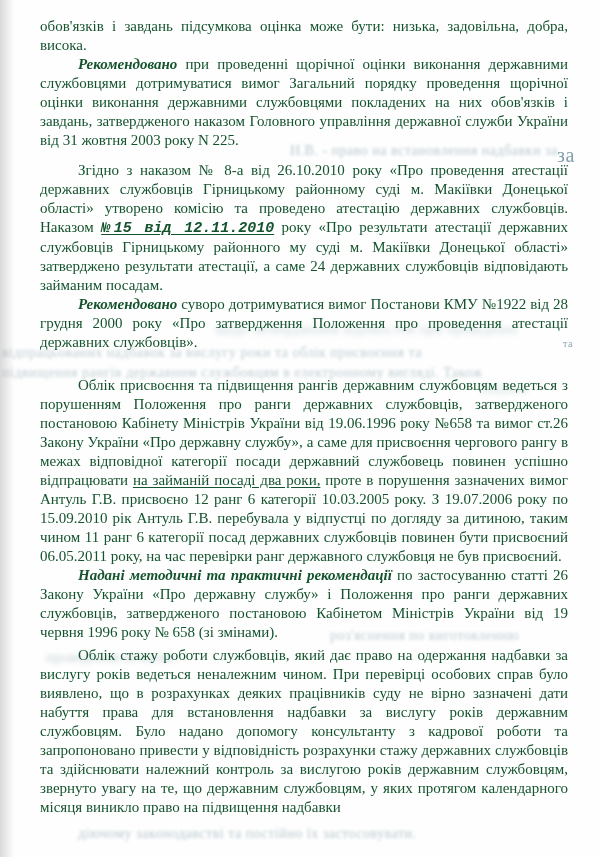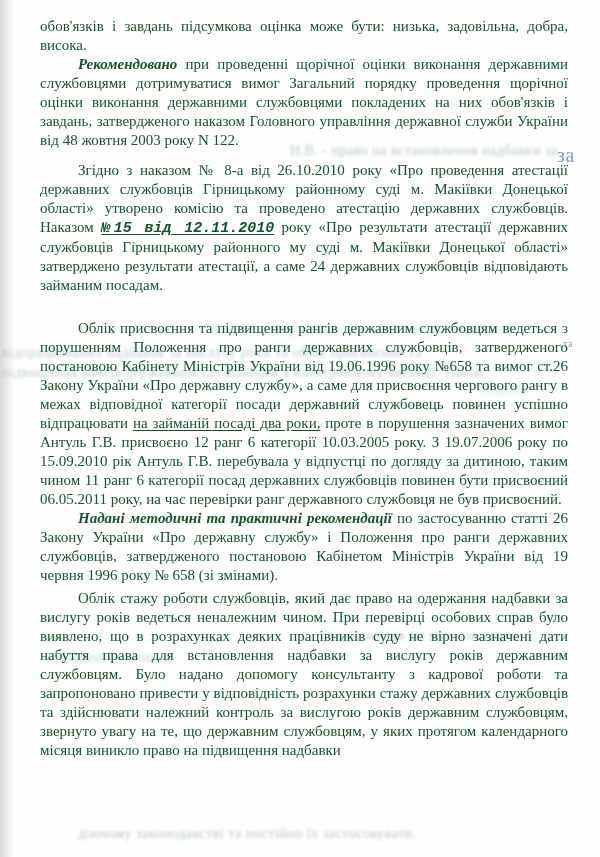--- a/index.html
+++ b/index.html
@@ -85,19 +85,20 @@
       <div class="bleed" style="left: 2px; top: 345px; font-size: 14px; filter: blur(1.8px); opacity: 0.5;">відпрацьованих надбавок за вислугу роки та облік присвоєння та</div>
       <div class="bleed bleed-dark" style="left: 563px; top: 338px; font-size: 10px; filter: blur(0.7px); opacity: 0.7; font-family: Liberation Serif, serif;">та</div>
       <div class="bleed" style="left: 2px; top: 365px; font-size: 14px; filter: blur(1.8px); opacity: 0.5;">підвищення рангів державним службовцям в електронному вигляді. Також</div>
       <div class="bleed" style="left: 480px; top: 381px; font-size: 14px; filter: blur(2.5px); opacity: 0.35;">завдань</div>
       <div class="bleed" style="left: 330px; top: 628px; font-size: 14px; filter: blur(1.7px); opacity: 0.5;">роз'яснення по виготовленню</div>
       <div class="bleed" style="left: 46px; top: 650px; font-size: 14px; filter: blur(2.1px); opacity: 0.45;">проведення печатки</div>
       <div class="bleed" style="left: 78px; top: 826px; font-size: 14px; filter: blur(1.5px); opacity: 0.55;">діючому законодавстві та постійно їх застосовувати.</div>
     </div>
   <div class="content">
       <p class="para no-indent"><span>обов'язків і завдань підсумкова оцінка може бути: низька, задовільна, добра, висока.</span></p>
-      <p class="para"><span class="run-bi">Рекомендовано</span><span> при проведенні щорічної оцінки виконання державними службовцями дотримуватися вимог Загальний порядку проведення щорічної оцінки виконання державними службовцями покладених на них обов'язків і завдань, затвердженого наказом Головного управління державної служби України від 48 жовтня 2003 року N 122.</span></p>
+      <p class="para"><span class="run-bi">Рекомендовано</span><span> при проведенні щорічної оцінки виконання державними службовцями дотримуватися вимог Загальний порядку проведення щорічної оцінки виконання державними службовцями покладених на них обов'язків і завдань, затвердженого наказом Головного управління державної служби України від 31 жовтня 2003 року N 225.</span></p>
       <p class="para gap-sm"><span>Згідно з наказом № 8-а від 26.10.2010 року «Про проведення атестації державних службовців Гірницькому районному суді м. Макіївки Донецької області» утворено комісію та проведено атестацію державних службовців. Наказом </span><span class="run-biu">№15 від 12.11.2010</span><span> року «Про результати атестації державних службовців Гірницькому районного му суді м. Макіївки Донецької області» затверджено результати атестації, а саме 24 державних службовців відповідають займаним посадам.</span></p>
+      <p class="para"><span class="run-bi">Рекомендовано</span><span> суворо дотримуватися вимог Постанови КМУ №1922 від 28 грудня 2000 року «Про затвердження Положення про проведення атестації державних службовців».</span></p>
       <p class="para gap-md"><span>Облік присвоєння та підвищення рангів державним службовцям ведеться з порушенням Положення про ранги державних службовців, затвердженого постановою Кабінету Міністрів України від 19.06.1996 року №658 та вимог ст.26 Закону України «Про державну службу», а саме для присвоєння чергового рангу в межах відповідної категорії посади державний службовець повинен успішно відпрацювати </span><span class="run-u">на займаній посаді два роки,</span><span> проте в порушення зазначених вимог Антуль Г.В. присвоєно 12 ранг 6 категорії 10.03.2005 року. З 19.07.2006 року по 15.09.2010 рік Антуль Г.В. перебувала у відпустці по догляду за дитиною, таким чином 11 ранг 6 категорії посад державних службовців повинен бути присвоєний 06.05.2011 року, на час перевірки ранг державного службовця не був присвоєний.</span></p>
       <p class="para"><span class="run-bi">Надані методичні та практичні рекомендації</span><span> по застосуванню статті 26 Закону України «Про державну службу» і Положення про ранги державних службовців, затвердженого постановою Кабінетом Міністрів України від 19 червня 1996 року № 658 (зі змінами).</span></p>
       <p class="para gap-lg"><span>Облік стажу роботи службовців, який дає право на одержання надбавки за вислугу років ведеться неналежним чином.  При перевірці особових справ було виявлено, що в розрахунках деяких працівників суду не вірно зазначені дати набуття права для встановлення надбавки за вислугу років державним службовцям. Було надано допомогу консультанту з кадрової роботи та запропоновано привести у відповідність розрахунки стажу державних службовців та здійснювати належний контроль за вислугою років державним службовцям, звернуто увагу на те, що державним службовцям, у яких протягом календарного місяця виникло право на підвищення надбавки</span></p>
     </div>
 </div>
 
 </body></html>

